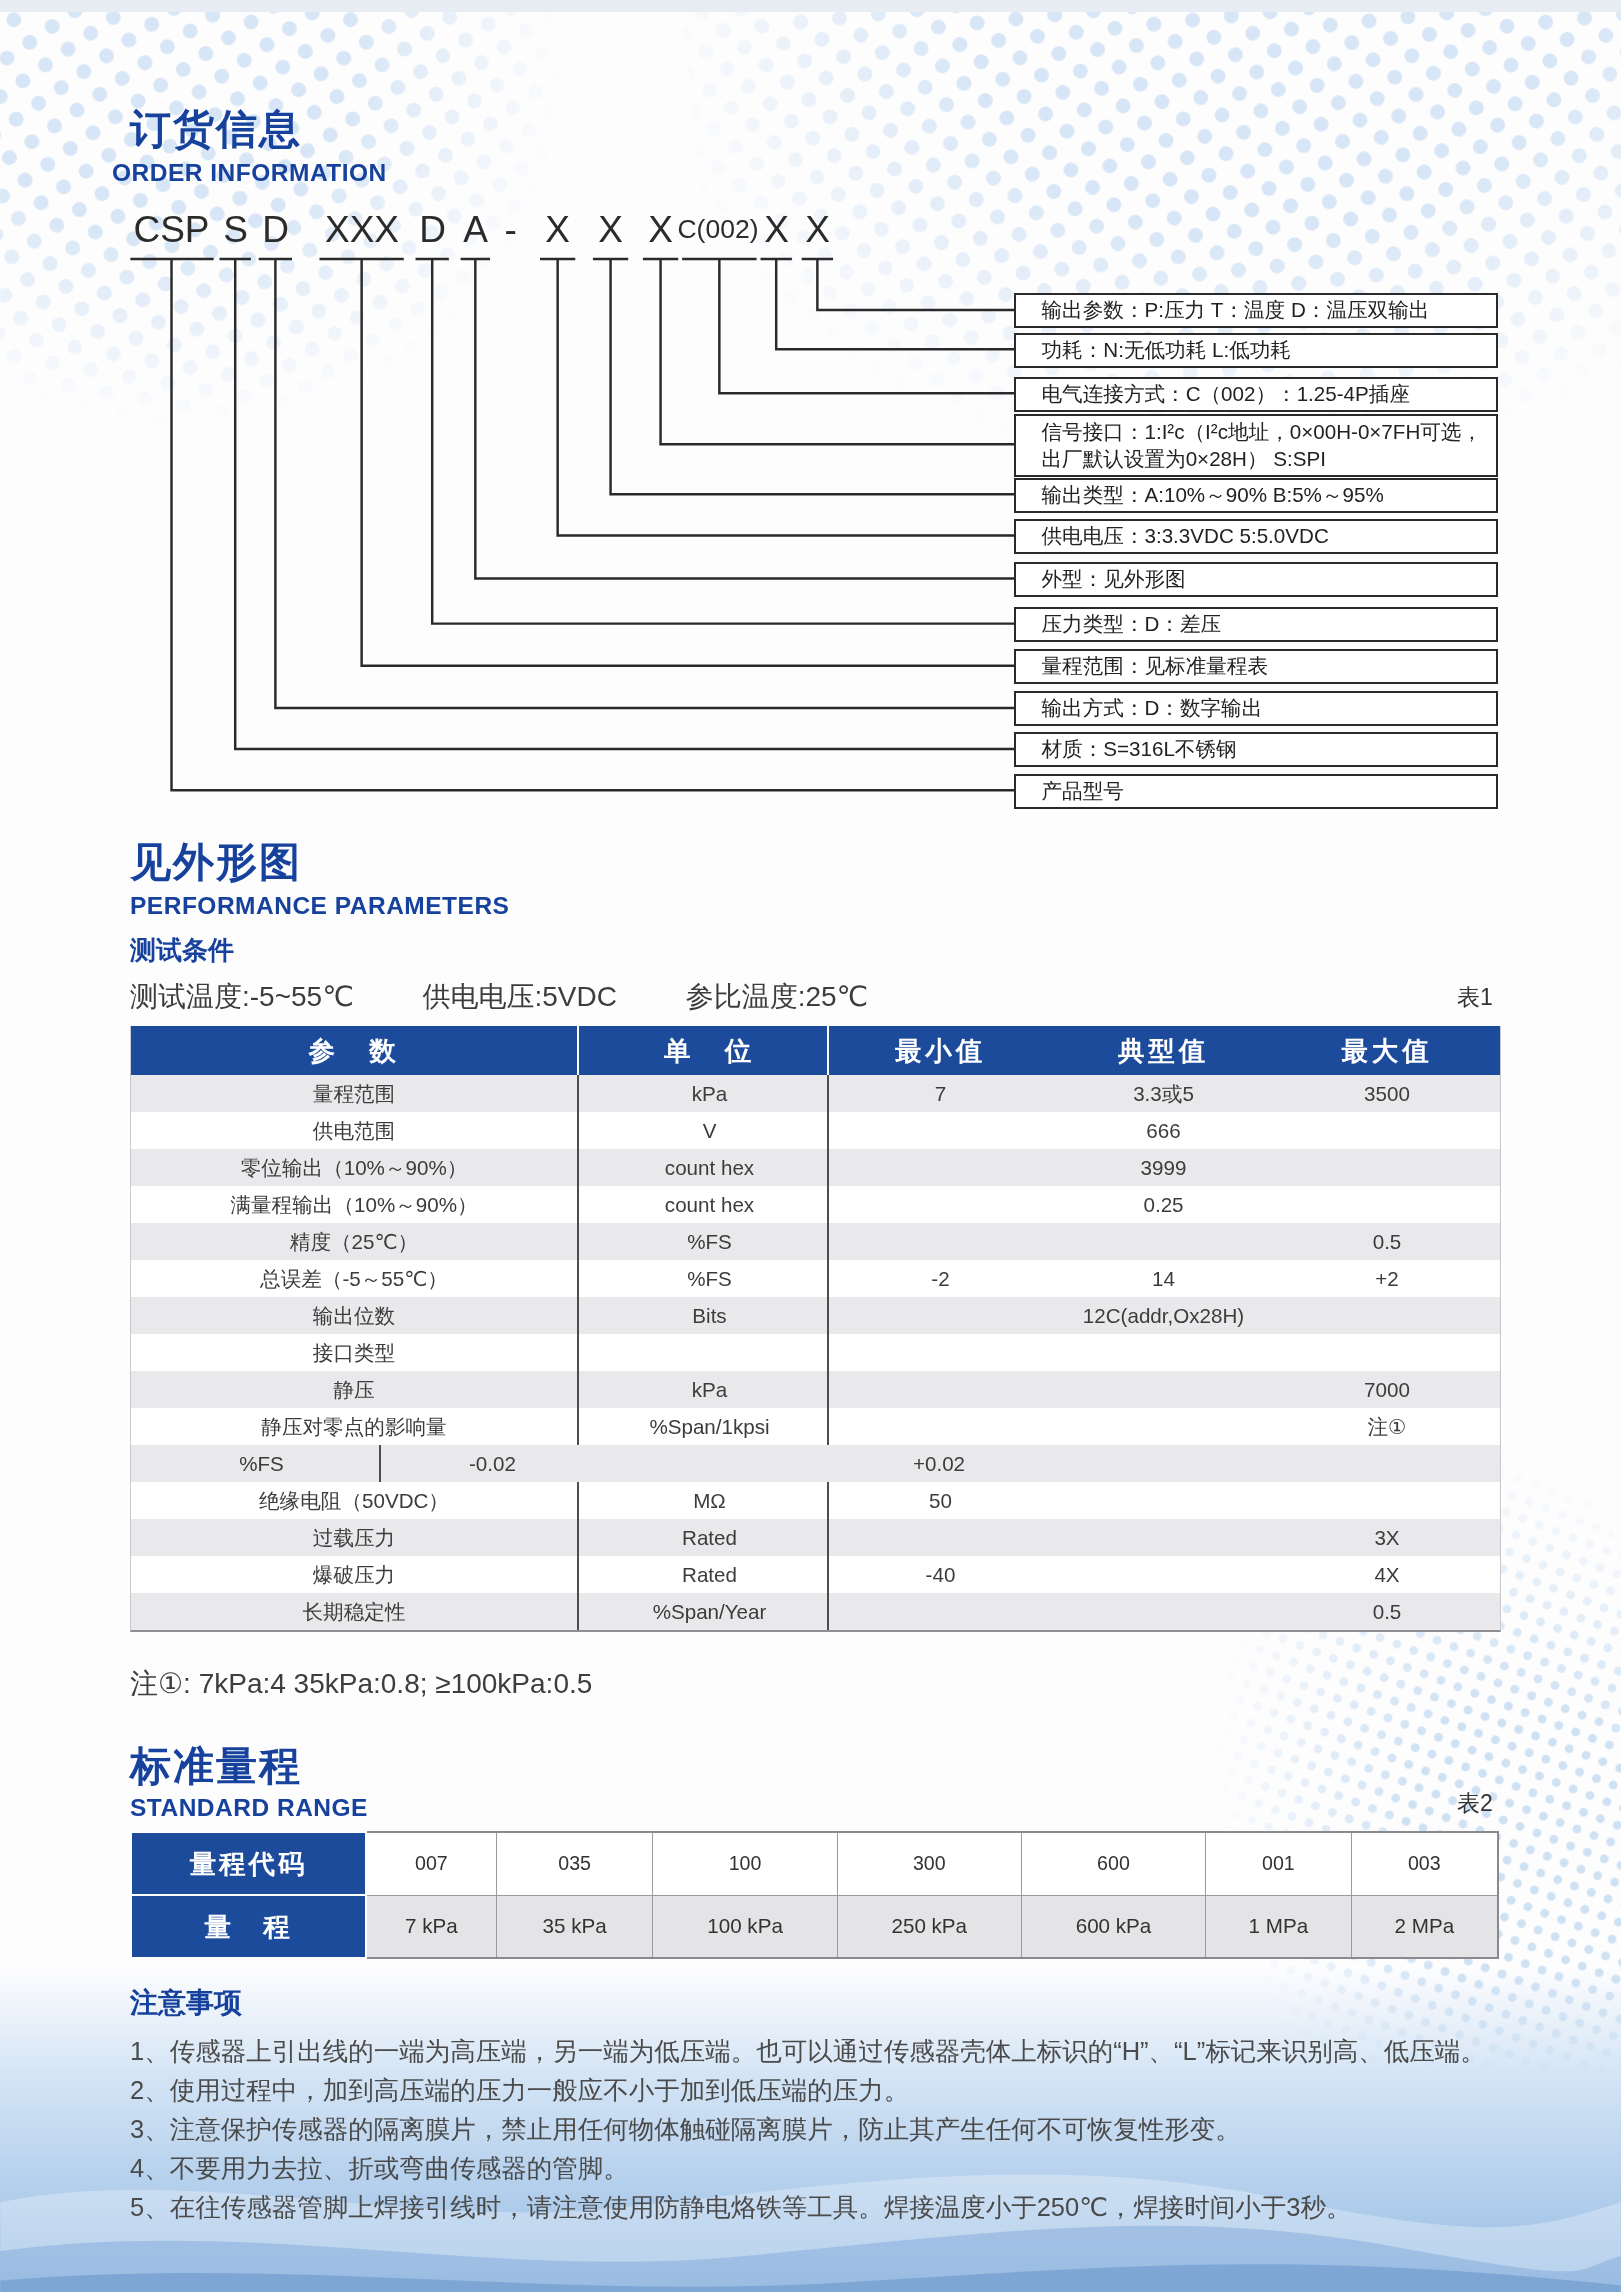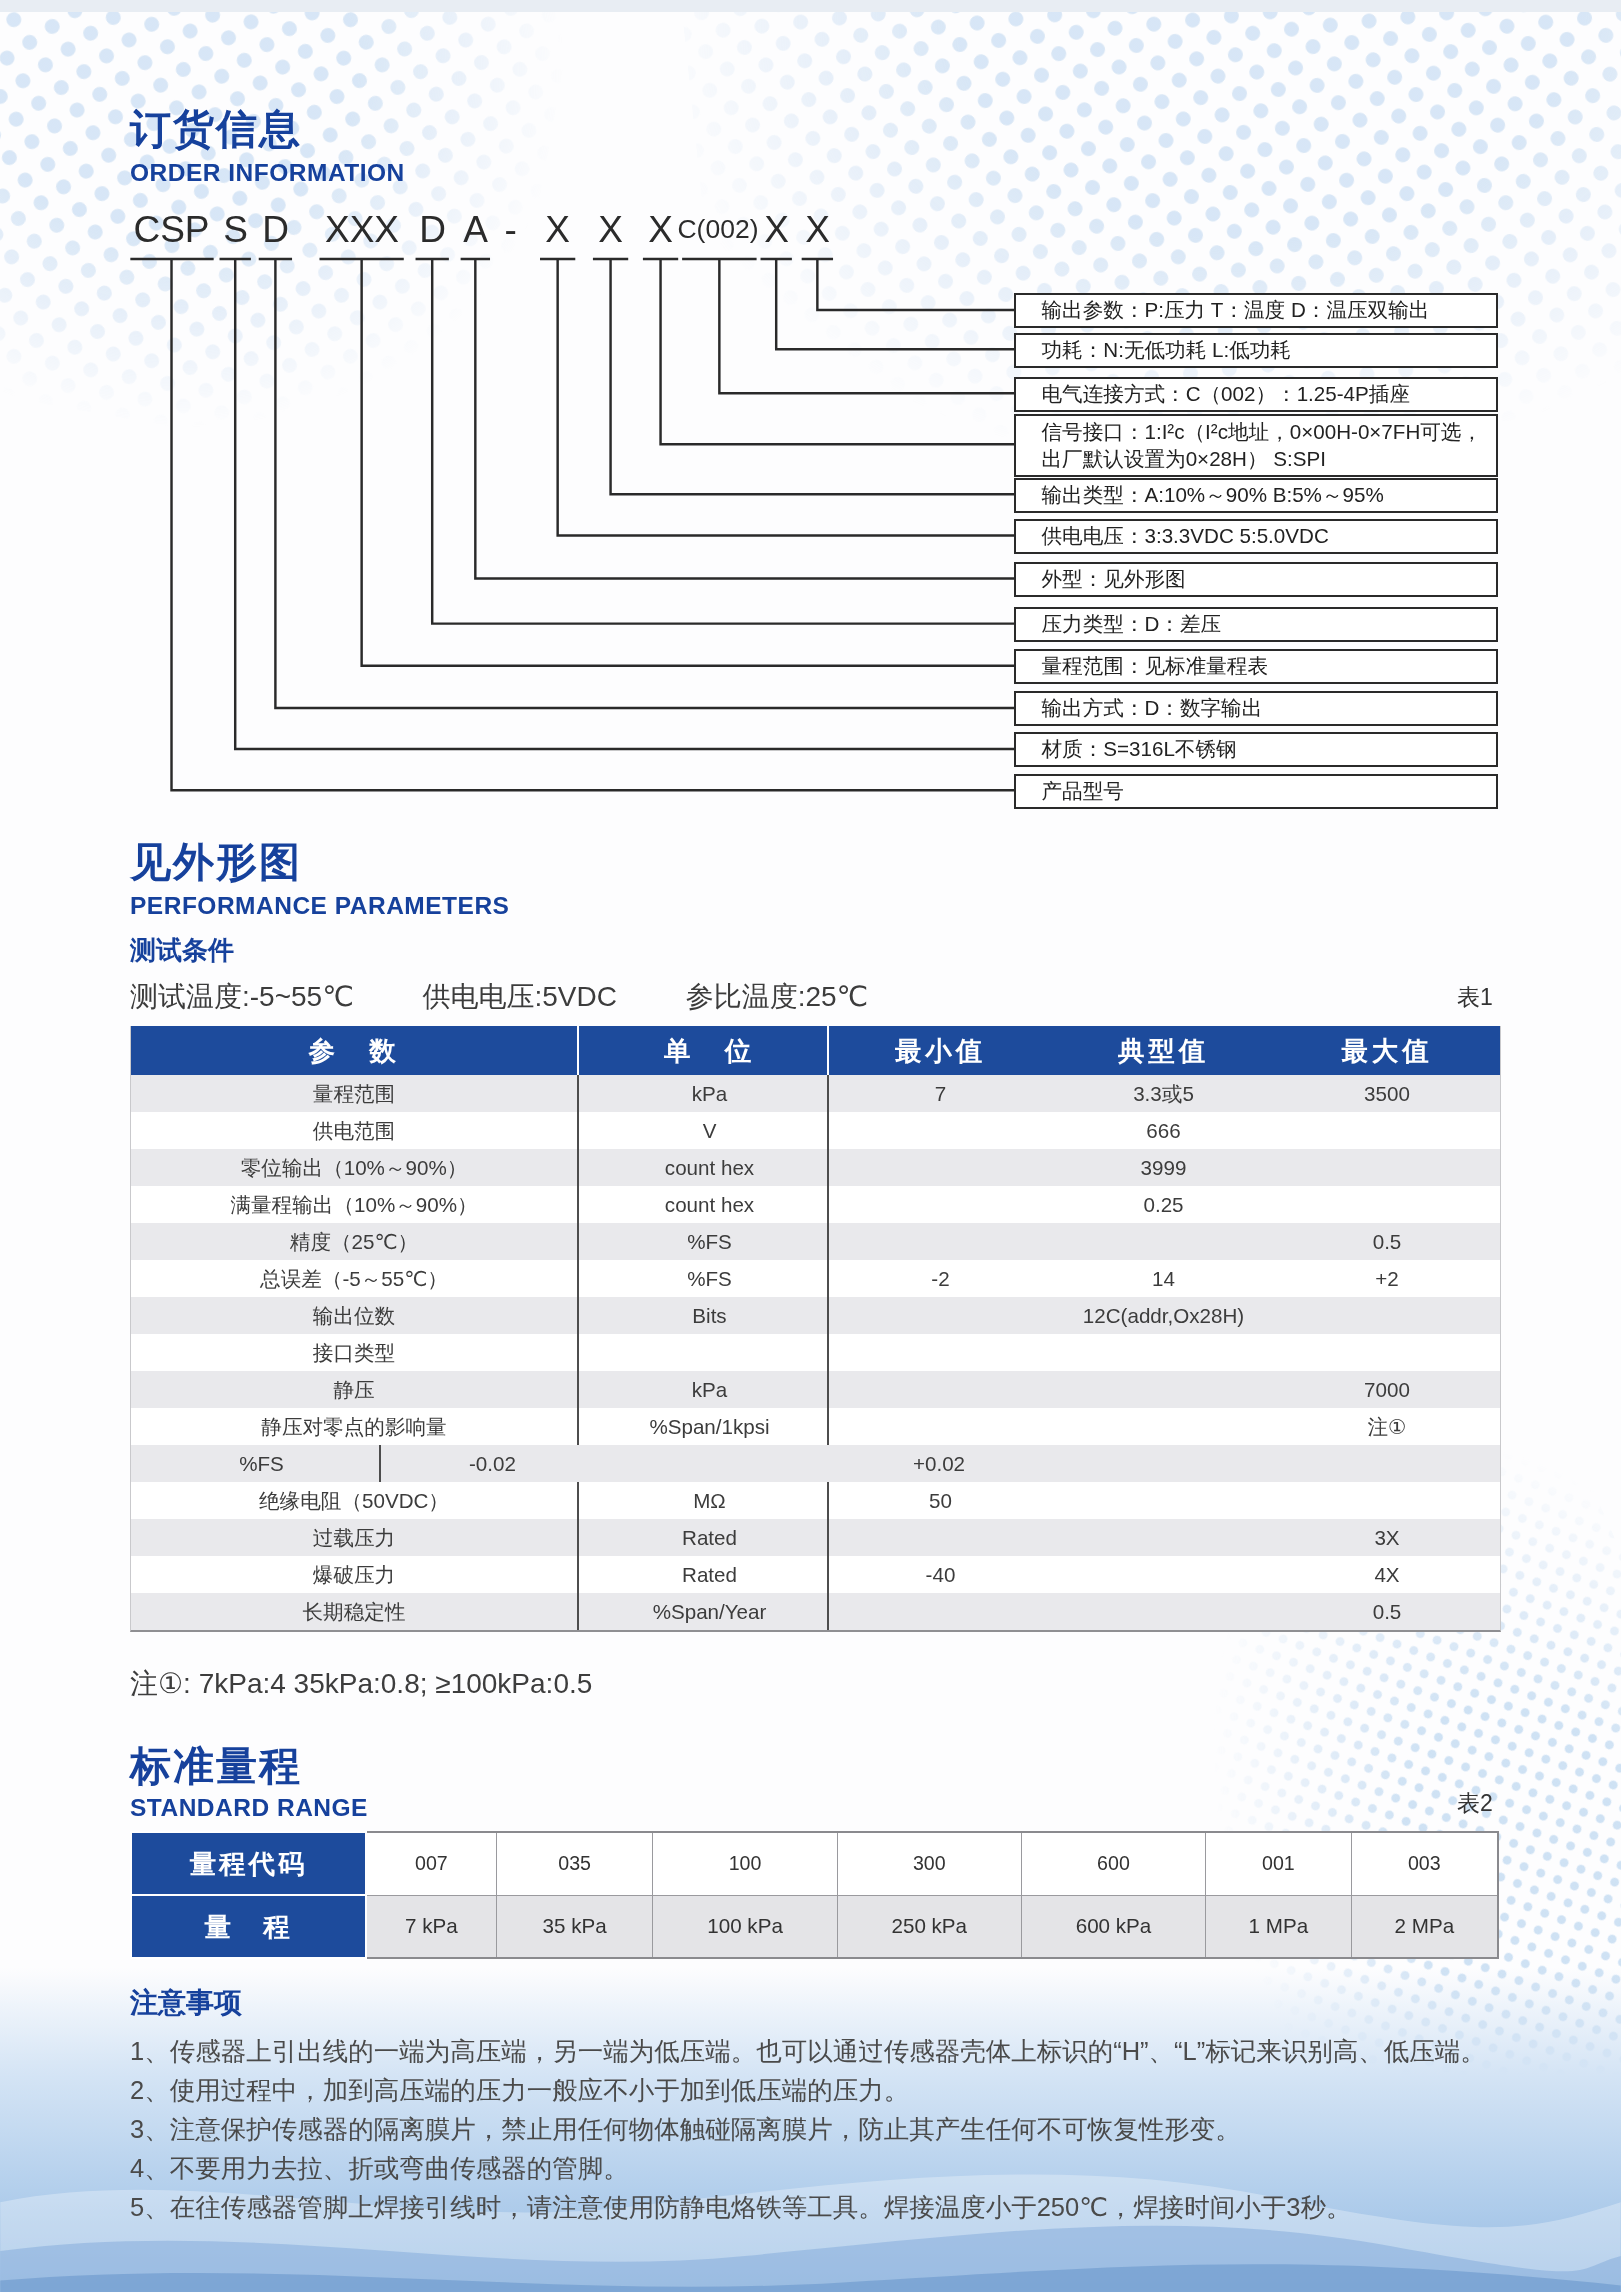--- a/index.html
+++ b/index.html
@@ -99,21 +99,21 @@
   <div class="water">
     <svg width="1621" height="338" viewBox="0 0 1654 345">
       <path d="M0 240 C 200 200, 420 270, 640 245 S 1080 190, 1300 235 S 1560 270, 1654 240 L1654 345 L0 345 Z" fill="rgba(255,255,255,0.30)"></path>
       <path d="M0 290 C 260 255, 500 320, 760 295 S 1200 245, 1420 285 S 1600 310, 1654 295 L1654 345 L0 345 Z" fill="rgba(122,164,214,0.45)"></path>
       <path d="M0 320 C 300 295, 560 340, 860 322 S 1320 290, 1654 325 L1654 345 L0 345 Z" fill="rgba(96,143,199,0.5)"></path>
     </svg>
   </div>
 
   <section>
     <div class="h-cn blue" style="left:130px;top:90px;">订货信息</div>
-    <div class="h-en blue" style="left:130px;top:147px;">ORDER INFORMATION</div>
+    <div class="h-en blue" style="left:112px;top:147px;">ORDER INFORMATION</div>
 
     <span class="seg" style="left:130px;width:83px;">CSP</span>
     <span class="seg" style="left:220px;width:31px;">S</span>
     <span class="seg" style="left:259px;width:33px;">D</span>
     <span class="seg" style="left:320px;width:84px;">XXX</span>
     <span class="seg" style="left:416px;width:33px;">D</span>
     <span class="seg" style="left:461px;width:29px;">A</span>
     <span class="seg" style="left:498px;width:25.5px;">-</span>
     <span class="seg" style="left:540px;width:35px;">X</span>
     <span class="seg" style="left:593px;width:35px;">X</span>

